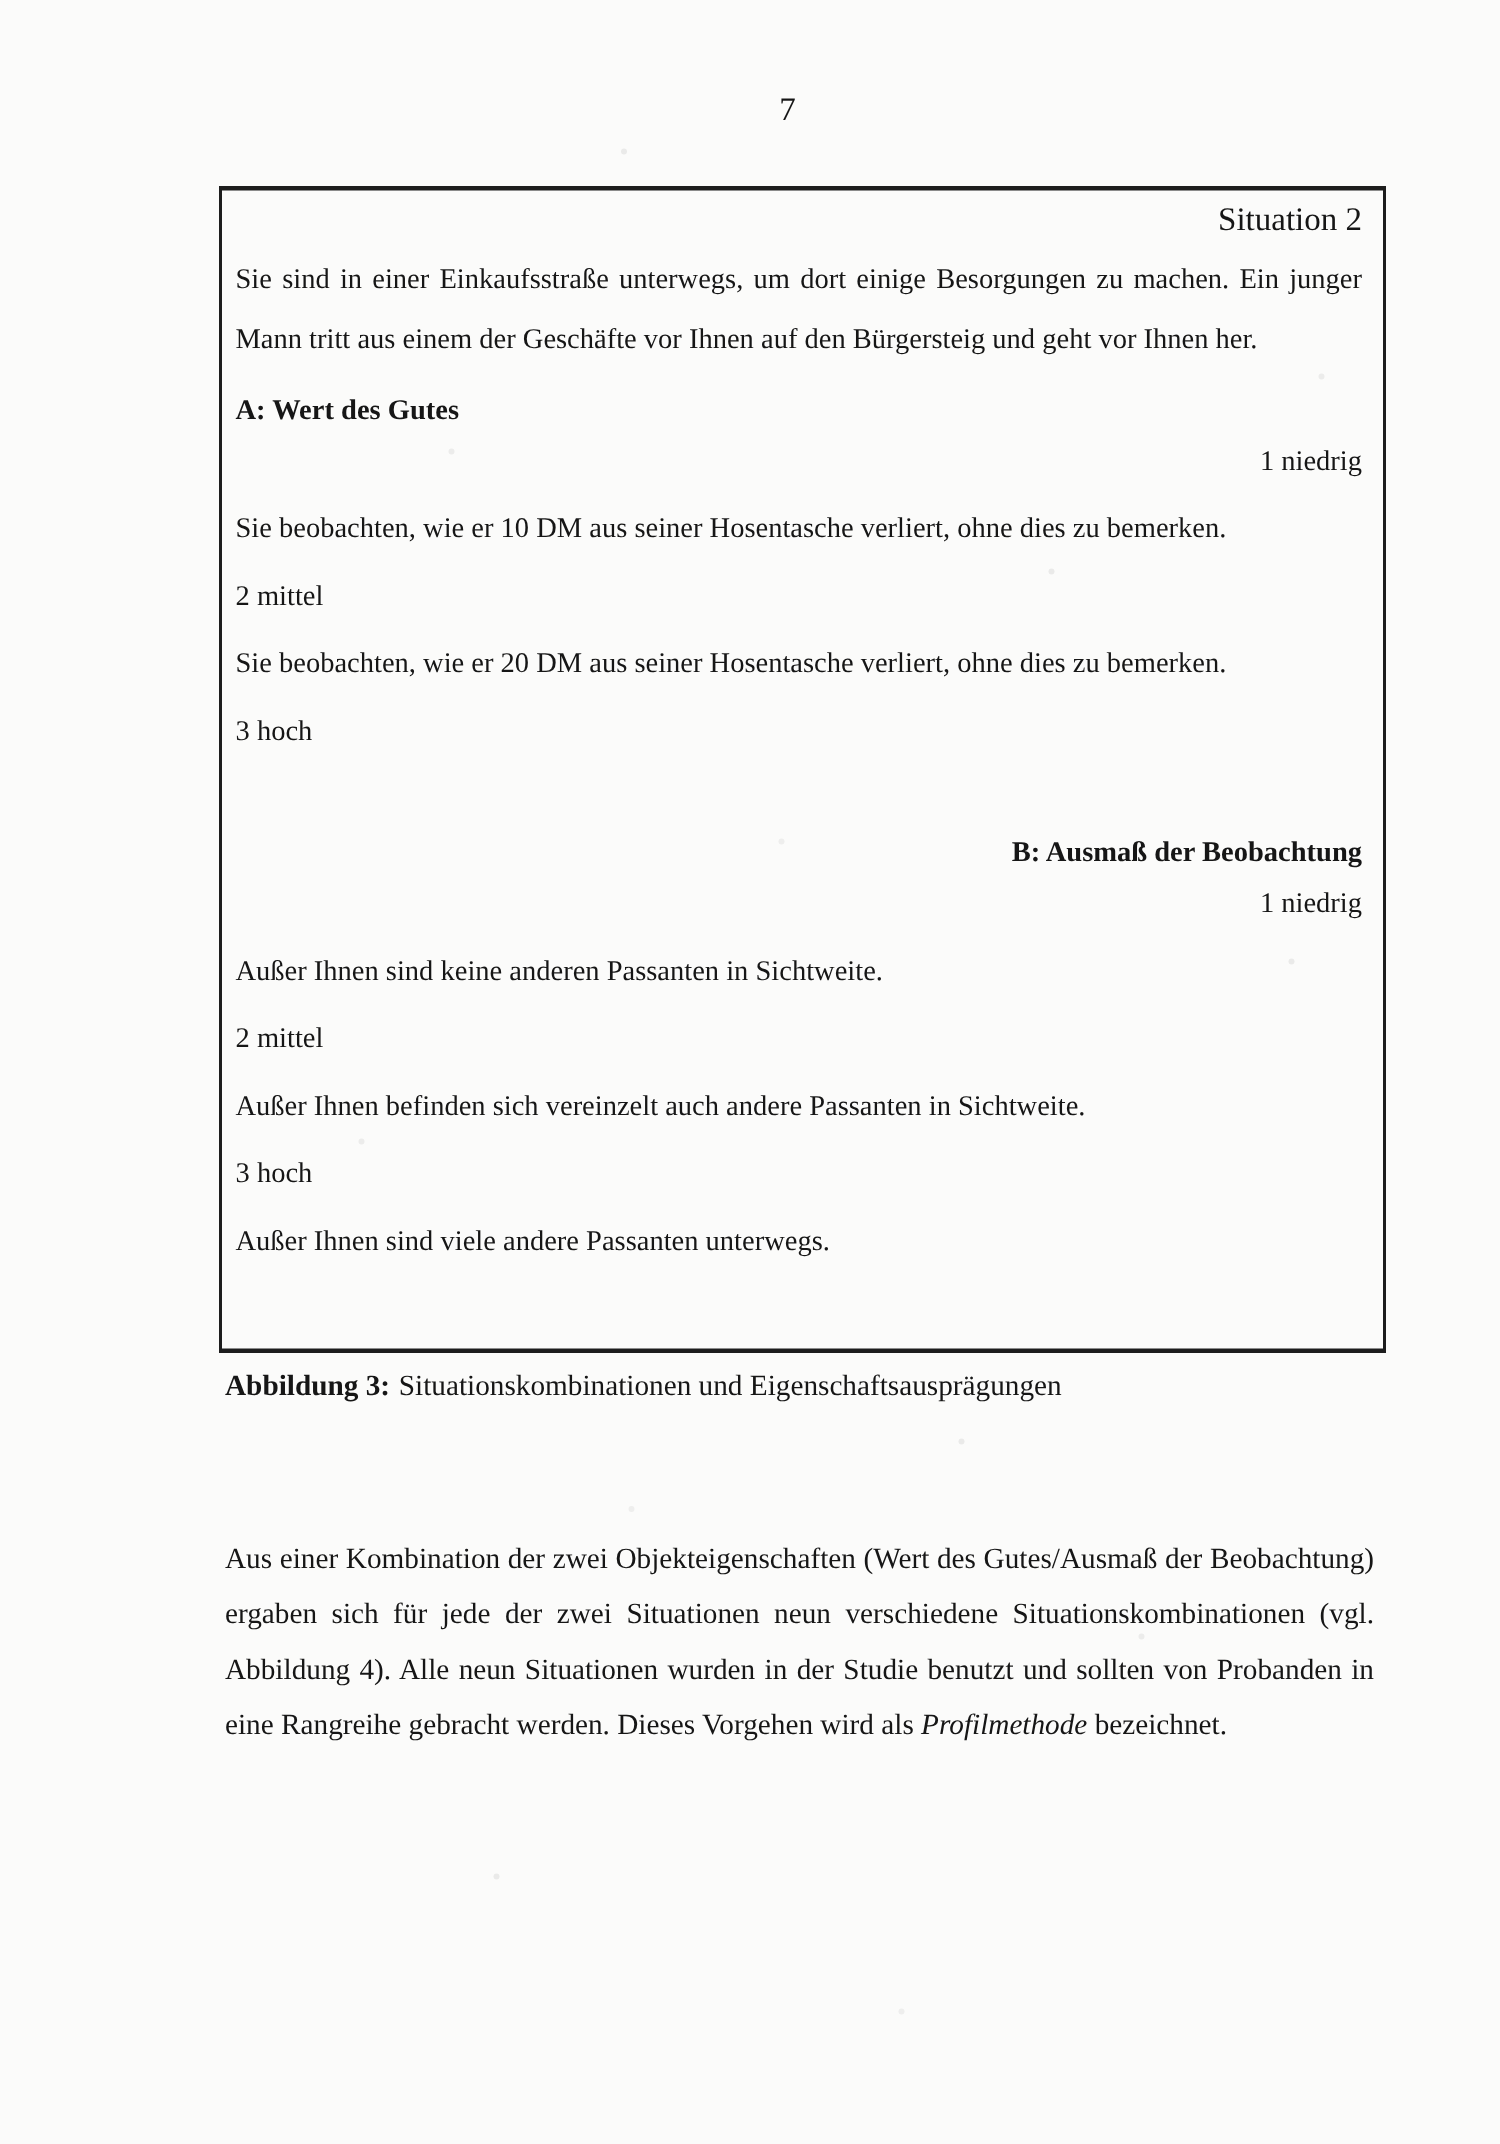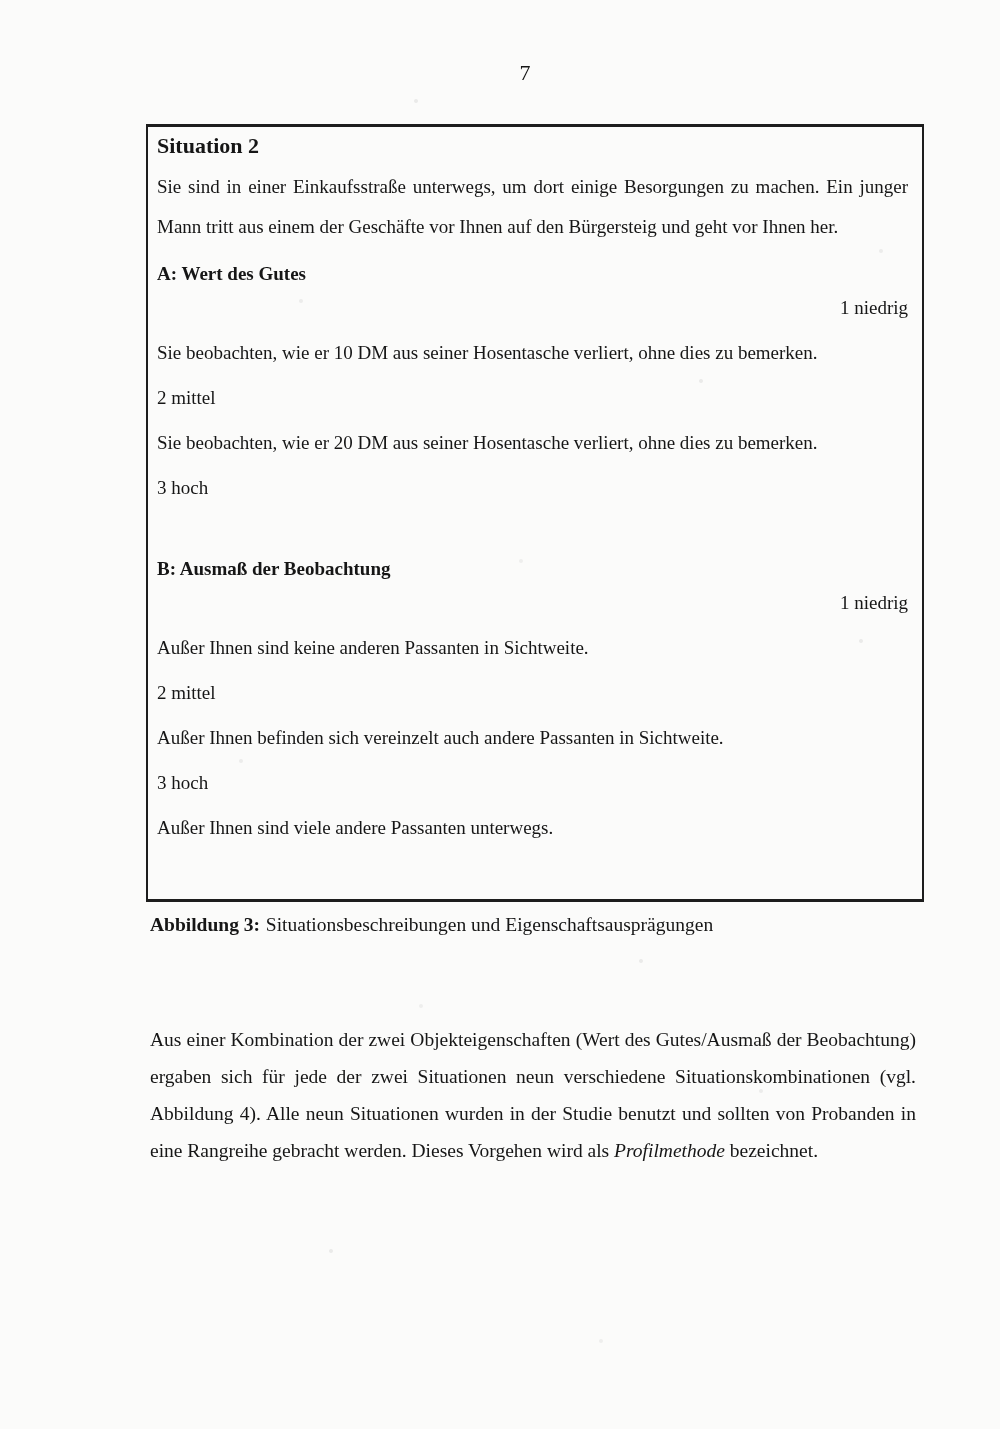--- a/index.html
+++ b/index.html
@@ -46,39 +46,40 @@
     width: 778px; height: 778px;
     box-sizing: border-box;
     border: 2px solid #1d1d1d;
     border-top-width: 3px;
     border-bottom-width: 3px;
     padding: 5px 14px 0 9px;
   }
 
   .box-title {
     font-size: 22px;
-    font-weight: bold;
+    font-weight: normal;
     line-height: 27px;
+    text-align: right;
   }
 
   .box-intro {
     margin: 8px 0 0 0;
     font-size: 19px;
     line-height: 40px;
     text-align: justify;
     text-align-last: left;
   }
 
   .sec-heading {
     font-size: 19px;
     font-weight: bold;
     line-height: 26px;
     margin-top: 14px;
   }
-  .sec-heading.big-gap { margin-top: 56px; }
+  .sec-heading.big-gap { margin-top: 56px; text-align: right; }
 
   .row {
     font-size: 19px;
     line-height: 24px;
     margin-top: 21px;
   }
   .row.tight { margin-top: 9px; text-align: right; }
 
   .caption {
     position: absolute;
@@ -132,20 +133,20 @@
 
   <div class="row">2 mittel</div>
   <div class="row">Außer Ihnen befinden sich vereinzelt auch andere Passanten in Sichtweite.</div>
 
   <div class="row">3 hoch</div>
   <div class="row">Außer Ihnen sind viele andere Passanten unterwegs.</div>
 
 </div>
 
 <p class="caption">
-  <span class="caption-label">Abbildung 3:</span><span>Situationsbeschreibungen und Eigenschaftsausprägungen</span>
+  <span class="caption-label">Abbildung 3:</span><span>Situationskombinationen und Eigenschaftsausprägungen</span>
 </p>
 
 <p class="body-para">
   <span>Aus einer Kombination der zwei Objekteigenschaften (Wert des Gutes/Ausmaß der Beobachtung) ergaben sich für jede der zwei Situationen neun verschiedene Situationskombinationen (vgl. Abbildung 4). Alle neun Situationen wurden in der Studie benutzt und sollten von Probanden in eine Rangreihe gebracht werden. Dieses Vorgehen wird als</span>
   <em>Profilmethode</em>
   <span>bezeichnet.</span>
 </p>
 
 </body></html>

